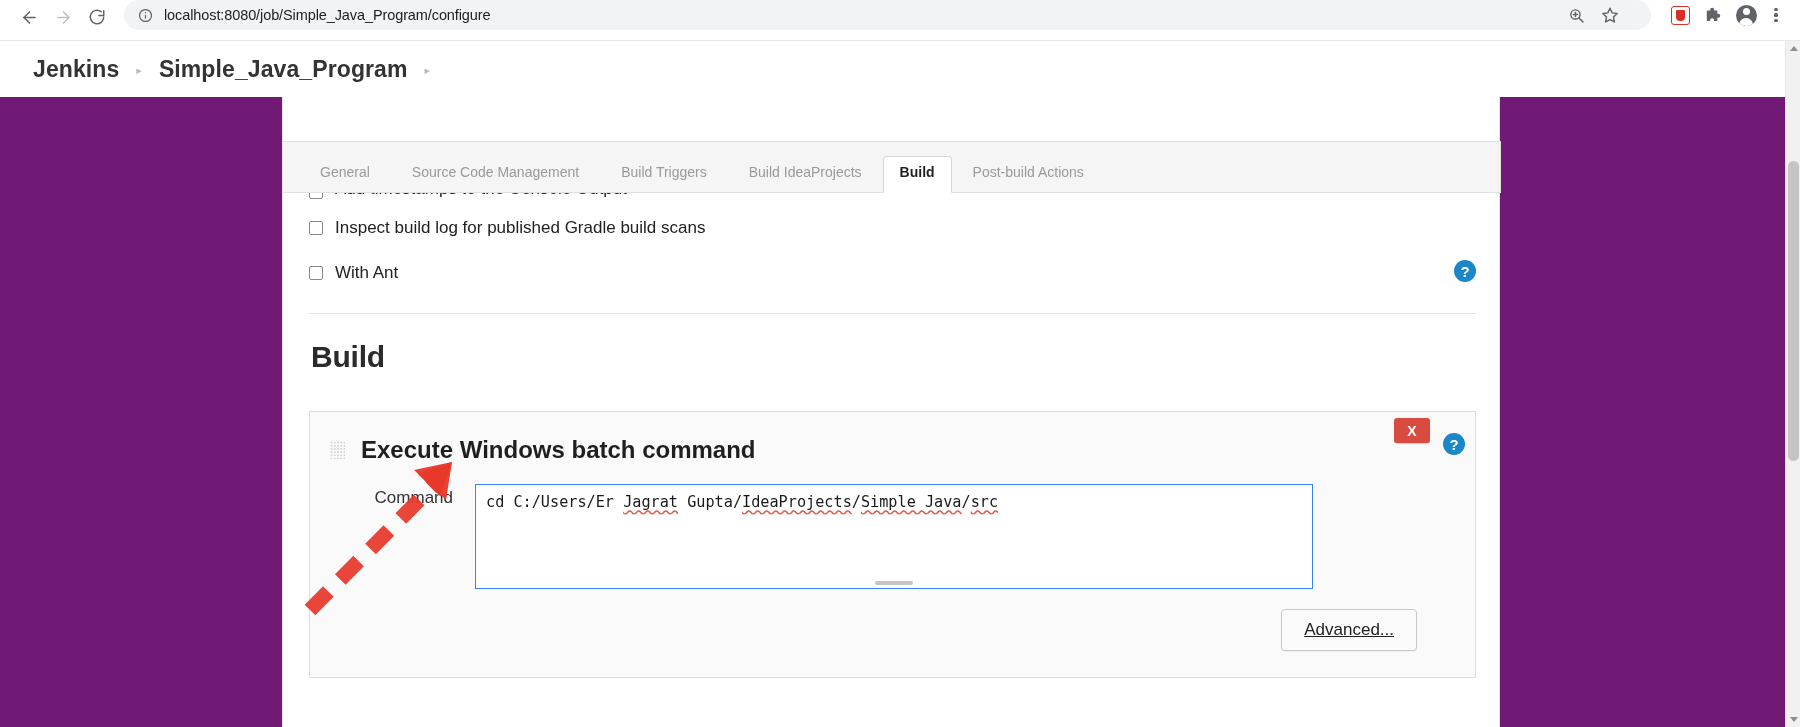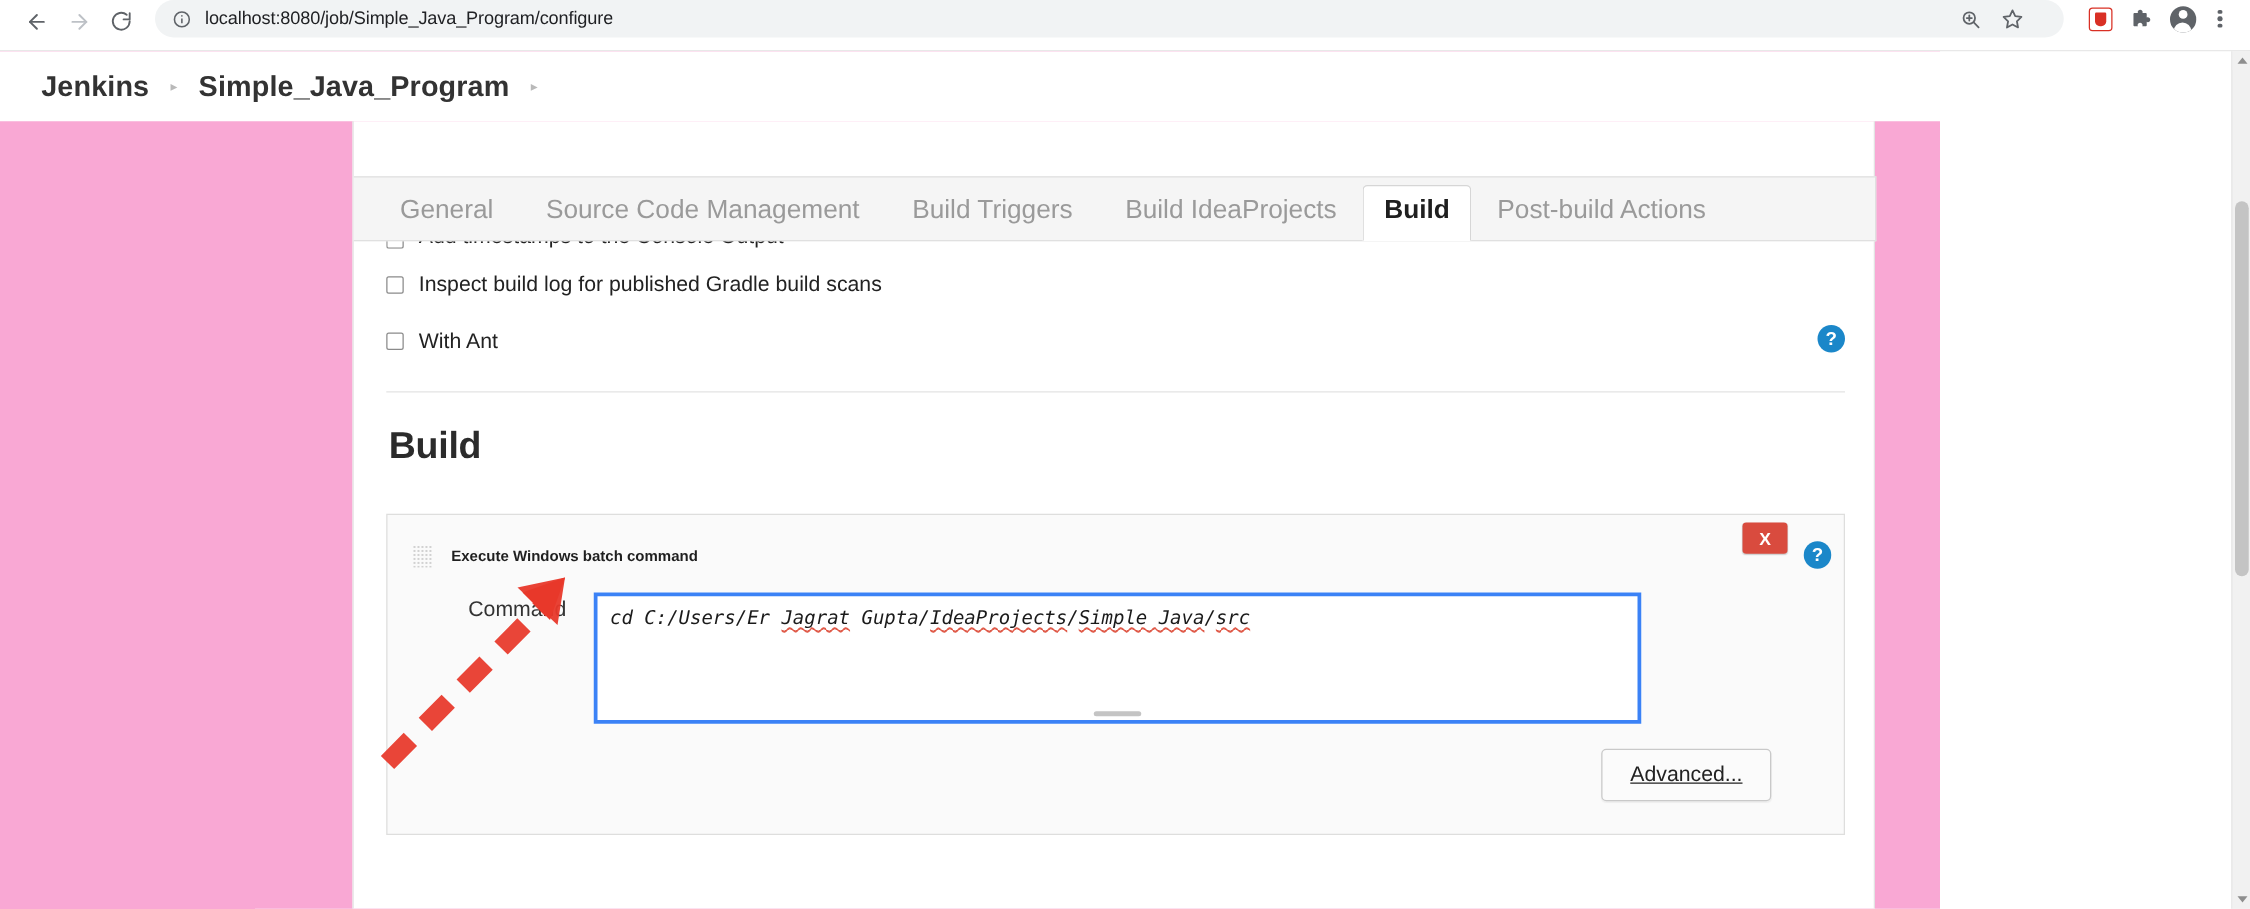--- a/index.html
+++ b/index.html
@@ -124,22 +124,22 @@
     width: 3.2px; height: 3.2px;
     background: #5f6368;
     border-radius: 50%;
     display: block;
   }
 
   
   .page {
     position: absolute;
     top: 41px; left: 0;
-    width: 1552px; height: 686px;
-    background: #f9a8d4;
+    width: 1800px; height: 686px;
+    background: #701a75;
     overflow: hidden;
     padding-left: 24px;
   }
 
   
   .breadcrumb-bar {
     position: absolute;
     top: 0; left: 0;
     width: 1789px; height: 56px;
     display: flex;
@@ -182,21 +182,21 @@
     height: 52px;
     background: #f5f5f5;
     border: 1px solid #e0e0e0;
     border-left: none;
     display: flex;
     align-items: flex-end;
     padding-left: 16px;
     z-index: 5;
   }
   .tab {
-    font-size: 21px;
+    font-size: 14px;
     color: #9a9a9a;
     padding: 6px 21px 12px 21px;
     white-space: nowrap;
   }
   .tab.active {
     color: #1f1f1f;
     font-weight: bold;
     background: #ffffff;
     border: 1px solid #d6d6d6;
     border-bottom: 1px solid #ffffff;
@@ -289,21 +289,21 @@
   .grip {
     width: 16px; height: 18px;
     margin-right: 15px;
     flex: 0 0 auto;
     background-image:
       radial-gradient(#cfcfcf 0.9px, transparent 1px);
     background-size: 3.2px 3.2px;
     opacity: 0.95;
   }
   .step-title {
-    font-size: 12px;
+    font-size: 24px;
     font-weight: bold;
     color: #1f1f1f;
   }
   .step-delete {
     position: absolute;
     top: 6px;
     right: 45px;
     width: 36px; height: 25px;
     background: #d94b3e;
     border-radius: 3px;
@@ -333,24 +333,23 @@
     padding-right: 22px;
     padding-top: 4px;
     font-size: 17px;
     color: #333333;
   }
   .cmd-area {
     position: relative;
     width: 838px;
     height: 105px;
     background: #ffffff;
-    border: 3px solid #3b82f6;
+    border: 1px solid #3b82f6;
     padding: 7px 10px 0 10px;
     overflow: hidden;
-    font-style: italic;
   }
   .cmd-line {
     font-family: "DejaVu Sans Mono", "Liberation Mono", monospace;
     font-size: 15.2px;
     line-height: 21px;
     color: #1a1a1a;
     white-space: pre;
   }
   .sq {
     text-decoration: underline wavy #e05b4a;

